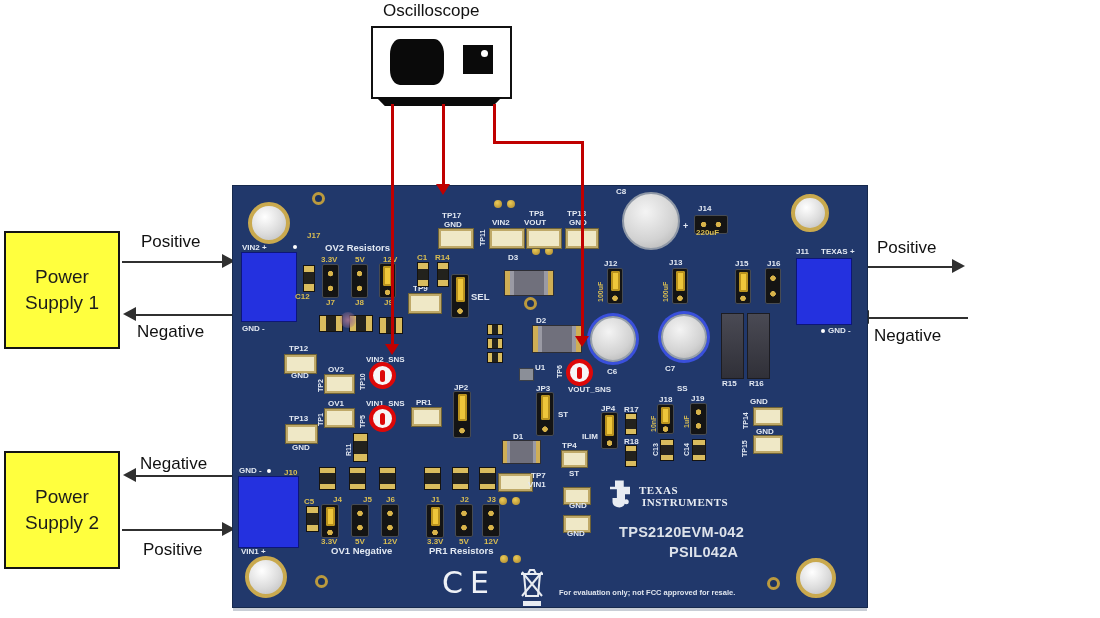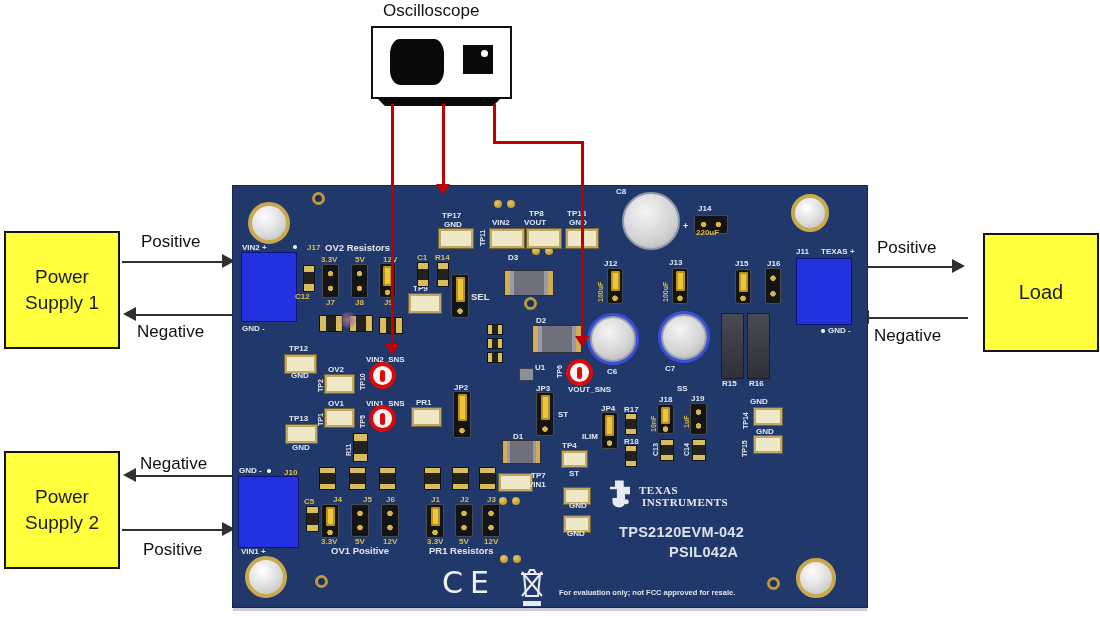--- a/index.html
+++ b/index.html
@@ -75,21 +75,20 @@
 
   <div class="ybox" style="left:4px;top:451px;width:112px;height:114px">Power
 Supply 2</div>
   <div class="lbl" style="left:140px;top:454px">Negative</div>
   <div class="aline" style="left:136px;top:475px;width:102px"></div>
   <div class="ahl" style="left:123px;top:468px"></div>
   <div class="lbl" style="left:143px;top:540px">Positive</div>
   <div class="aline" style="left:122px;top:529px;width:102px"></div>
   <div class="ahr" style="left:222px;top:522px"></div>
 
-  <div class="ybox" style="left:983px;top:233px;width:112px;height:115px;font-size:20px">Load</div>
   <div class="lbl" style="left:877px;top:238px">Positive</div>
   <div class="aline" style="left:856px;top:266px;width:98px"></div>
   <div class="ahr" style="left:952px;top:259px"></div>
   <div class="lbl" style="left:874px;top:326px">Negative</div>
   <div class="aline" style="left:869px;top:317px;width:99px"></div>
   <div class="ahl" style="left:856px;top:310px"></div>
 
   <div id="board">
 
     <div class="mhole" style="left:15px;top:16px;width:34px;height:34px"></div>
@@ -104,21 +103,21 @@
     <div class="gdot" style="left:274px;top:14px"></div>
     <div class="gdot" style="left:299px;top:61px"></div>
     <div class="gdot" style="left:312px;top:61px"></div>
     <div class="gdot" style="left:266px;top:311px"></div>
     <div class="gdot" style="left:279px;top:311px"></div>
     <div class="gdot" style="left:267px;top:369px"></div>
     <div class="gdot" style="left:280px;top:369px"></div>
 
     <div class="s" style="left:9px;top:58px">VIN2 +</div>
     <div class="wdot" style="left:60px;top:59px"></div>
-    <div class="sy" style="left:74px;top:58px">J17</div>
+    <div class="sy" style="left:74px;top:46px">J17</div>
     <div class="term" style="left:8px;top:66px;width:54px;height:68px"></div>
     <div class="s" style="left:9px;top:139px">GND -</div>
 
     <div class="s sect" style="left:92px;top:57px">OV2 Resistors</div>
     <div class="sy" style="left:88px;top:70px">3.3V</div>
     <div class="sy" style="left:122px;top:70px">5V</div>
     <div class="sy" style="left:150px;top:70px">12V</div>
     <div class="jmp" style="left:89px;top:78px;width:15px;height:32px"></div>
     <div class="jmp" style="left:118px;top:78px;width:15px;height:32px"></div>
     <div class="jmps" style="left:146px;top:77px;width:15px;height:33px"></div>
@@ -279,21 +278,21 @@
     <div class="cap2" style="left:73px;top:320px;width:11px;height:24px"></div>
     <div class="sy" style="left:100px;top:310px">J4</div>
     <div class="jmps" style="left:88px;top:318px;width:16px;height:32px"></div>
     <div class="sy" style="left:130px;top:310px">J5</div>
     <div class="jmp" style="left:118px;top:318px;width:16px;height:31px"></div>
     <div class="sy" style="left:153px;top:310px">J6</div>
     <div class="jmp" style="left:148px;top:318px;width:16px;height:31px"></div>
     <div class="sy" style="left:88px;top:352px">3.3V</div>
     <div class="sy" style="left:122px;top:352px">5V</div>
     <div class="sy" style="left:150px;top:352px">12V</div>
-    <div class="s sect" style="left:98px;top:360px">OV1 Positive</div>
+    <div class="s sect" style="left:98px;top:360px">OV1 Negative</div>
     <div class="sy" style="left:198px;top:310px">J1</div>
     <div class="jmps" style="left:193px;top:318px;width:16px;height:32px"></div>
     <div class="sy" style="left:227px;top:310px">J2</div>
     <div class="jmp" style="left:222px;top:318px;width:16px;height:31px"></div>
     <div class="sy" style="left:254px;top:310px">J3</div>
     <div class="jmp" style="left:249px;top:318px;width:16px;height:31px"></div>
     <div class="sy" style="left:194px;top:352px">3.3V</div>
     <div class="sy" style="left:226px;top:352px">5V</div>
     <div class="sy" style="left:251px;top:352px">12V</div>
     <div class="s sect" style="left:196px;top:360px">PR1 Resistors</div>

